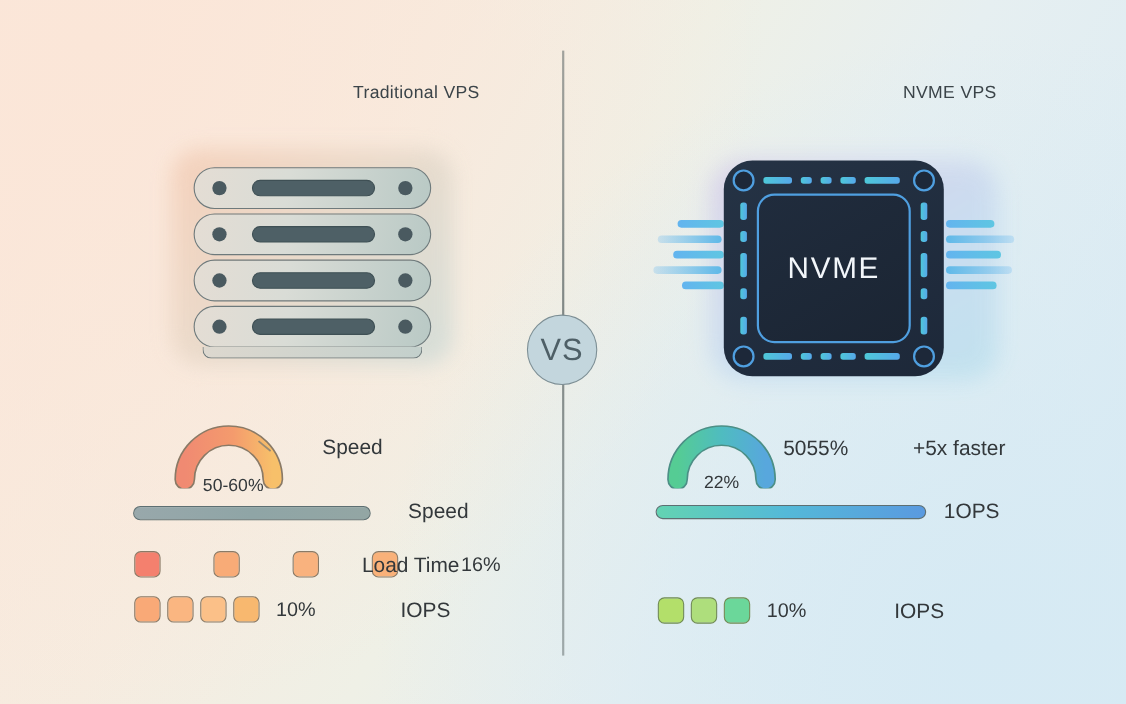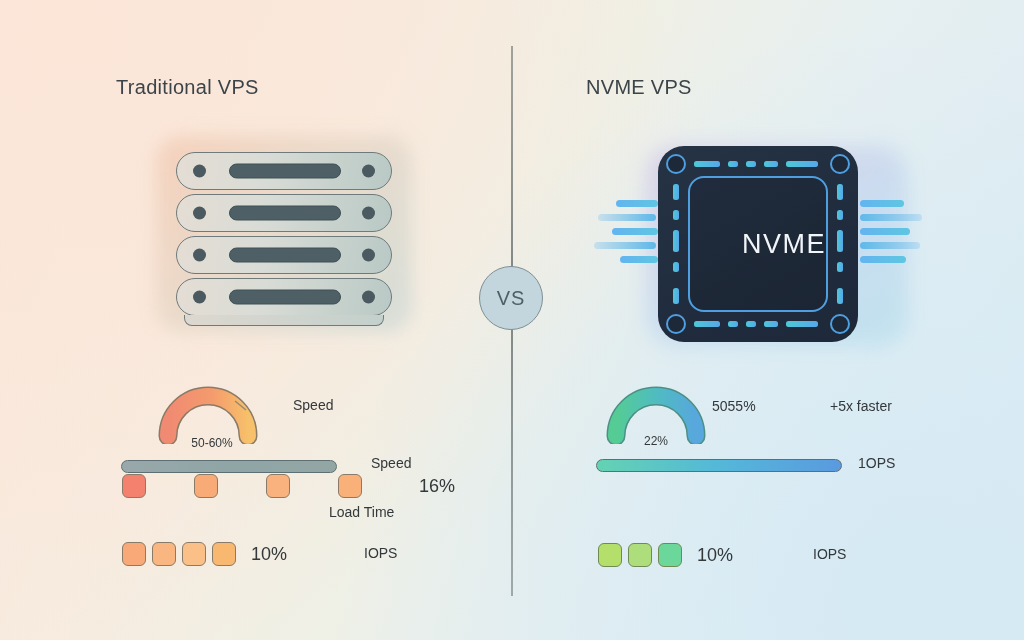--- a/index.html
+++ b/index.html
@@ -18,34 +18,34 @@
       linear-gradient(118deg, #fbe7da 0%, #f6ece0 30%, #eff0e6 48%, #e6eff1 66%, #d8eaf4 100%);
   }
 
   
   .divider {
     position: absolute; left: 511px; top: 46px;
     width: 2px; height: 550px;
     background: linear-gradient(180deg, rgba(90,100,100,.55), rgba(90,100,100,.75) 45%, rgba(90,100,100,.5));
   }
   .vs-badge {
-    position: absolute; left: 479px; top: 266px;
+    position: absolute; left: 479px; top: 286px;
     width: 64px; height: 64px; border-radius: 50%;
     background: #c3d6dd;
     border: 1.6px solid #7d8f95;
     display: flex; align-items: center; justify-content: center;
-    color: #4e5f66; font-size: 20px; letter-spacing: 1px;
+    color: #4e5f66; font-size: 28px; letter-spacing: 1px;
     z-index: 4;
   }
 
   
   .panel-title {
     position: absolute; top: 76px;
-    font-size: 20px; color: #3b4449; letter-spacing: .3px;
-    text-align: left; width: 320px;
+    font-size: 16px; color: #3b4449; letter-spacing: .3px;
+    text-align: right; width: 320px;
   }
   #title-left  { left: 116px; }
   #title-right { left: 586px; }
 
   
   .server-art { position: absolute; left: 150px; top: 132px; width: 268px; height: 205px; }
   .server-glow {
     position: absolute; left: 6px; top: 4px; width: 256px; height: 196px;
     border-radius: 26px;
     background: linear-gradient(135deg, #f4cdb6 0%, #e8d8c8 45%, #cfdcd8 100%);
@@ -91,21 +91,21 @@
   .chip-body {
     position: absolute; left: 64px; top: 14px; width: 200px; height: 196px;
     border-radius: 26px;
     background: linear-gradient(150deg, #253345 0%, #1d2839 100%);
   }
   .chip-core {
     position: absolute; left: 30px; top: 30px; right: 30px; bottom: 30px;
     border-radius: 16px;
     border: 2.2px solid #4f9fe0;
     background: linear-gradient(150deg, #202c3d, #1b2533);
-    display: flex; align-items: center; justify-content: flex-end;
+    display: flex; align-items: center; justify-content: center;
   }
   .chip-core span {
     color: #f2f6fa; font-size: 27px; letter-spacing: 1.5px;
   }
   .corner-ring {
     position: absolute; width: 20px; height: 20px; border-radius: 50%;
     border: 2.4px solid #4f9fe0; background: #1d2839;
   }
   .corner-ring.tl { left: 8px;  top: 8px; }
   .corner-ring.tr { right: 8px; top: 8px; }
@@ -124,44 +124,44 @@
   }
   .speedline.fadeL { background: linear-gradient(90deg, rgba(99,180,239,.25), #5fb9e8); }
   .speedline.fadeR { background: linear-gradient(90deg, #5fb9e8, rgba(99,180,239,.25)); }
 
   
   .gauge-wrap { position: absolute; }
   #gauge-left  { left: 152px; top: 372px; }
   #gauge-right { left: 600px; top: 372px; }
   .gauge-label {
     position: absolute; left: 0; right: 0; bottom: 0;
-    text-align: center; font-size: 12px; color: #33383b;
+    text-align: center; font-size: 16px; color: #33383b;
   }
   #gauge-left .gauge-label { bottom: -2px; left: 8px; }
 
-  .metric-text { position: absolute; font-size: 14px; color: #33383b; white-space: nowrap; }
+  .metric-text { position: absolute; font-size: 19px; color: #33383b; white-space: nowrap; }
 
   .bar-track {
     position: absolute; height: 13px; border-radius: 7px;
     border: 1px solid #5d6f72;
   }
   #bar-left  { left: 121px; top: 460px; width: 216px;
     background: linear-gradient(90deg, #98a8ab 0%, #8fa5a6 50%, #93a6a4 100%); }
   #bar-right { left: 596px; top: 459px; width: 246px;
     background: linear-gradient(90deg, #63d3b2 0%, #54b9d8 48%, #5a9ae0 100%); }
 
   .sq-row { position: absolute; display: flex; gap: 6px; align-items: center; }
   .sq {
     width: 24px; height: 24px; border-radius: 6px;
     border: 1.4px solid #8a7a66;
   }
   .sq-row.green .sq { border-color: #6f8a52; }
   .sq-value { margin-left: 9px; font-size: 18px; color: #33383b; }
 
-  #sqrow-l1 { left: 122px; top: 474px; gap: 48px; }
+  #sqrow-l1 { left: 122px; top: 501px; gap: 48px; }
   #sqrow-l2 { left: 122px; top: 542px; }
   #sqrow-r1 { left: 598px; top: 503px; }
   #sqrow-r2 { left: 598px; top: 543px; }
 </style>
 </head>
 <body>
 
 <div id="stage">
 
   <div class="divider"></div>

